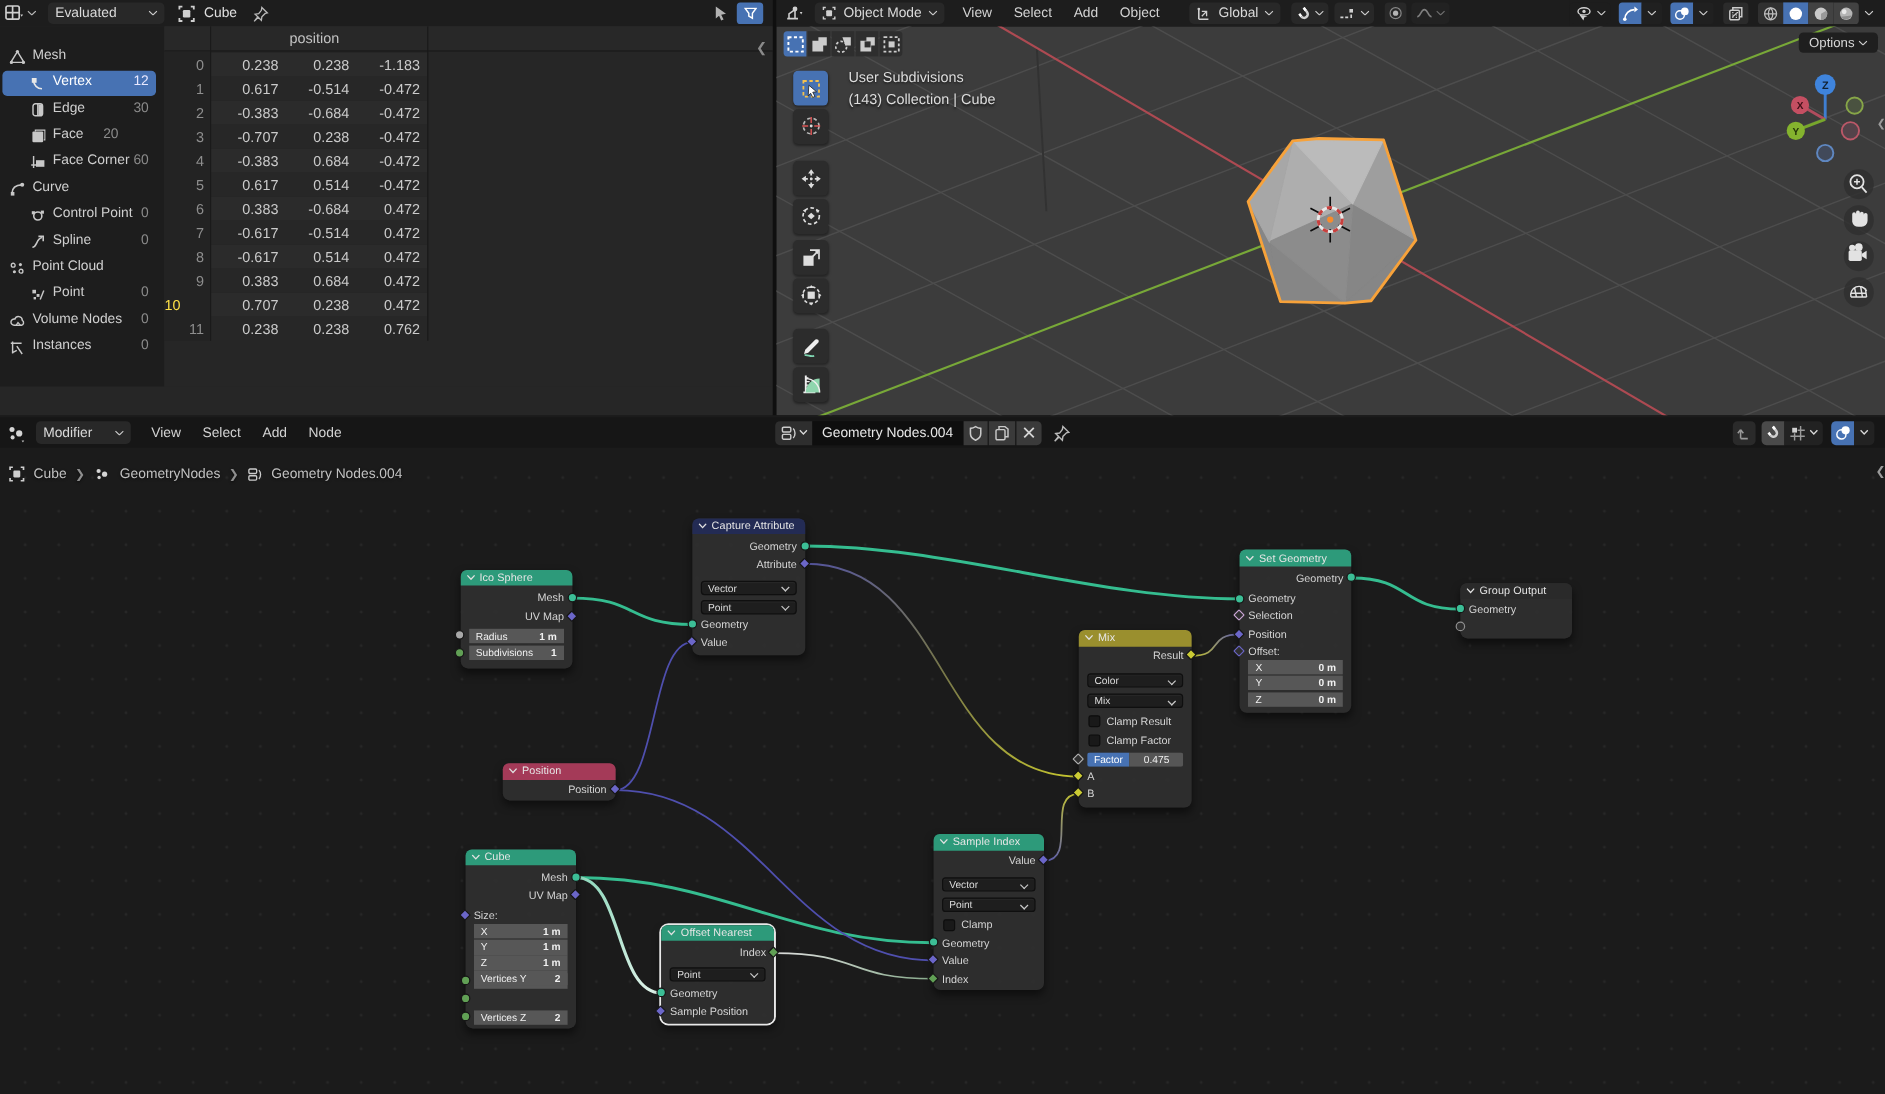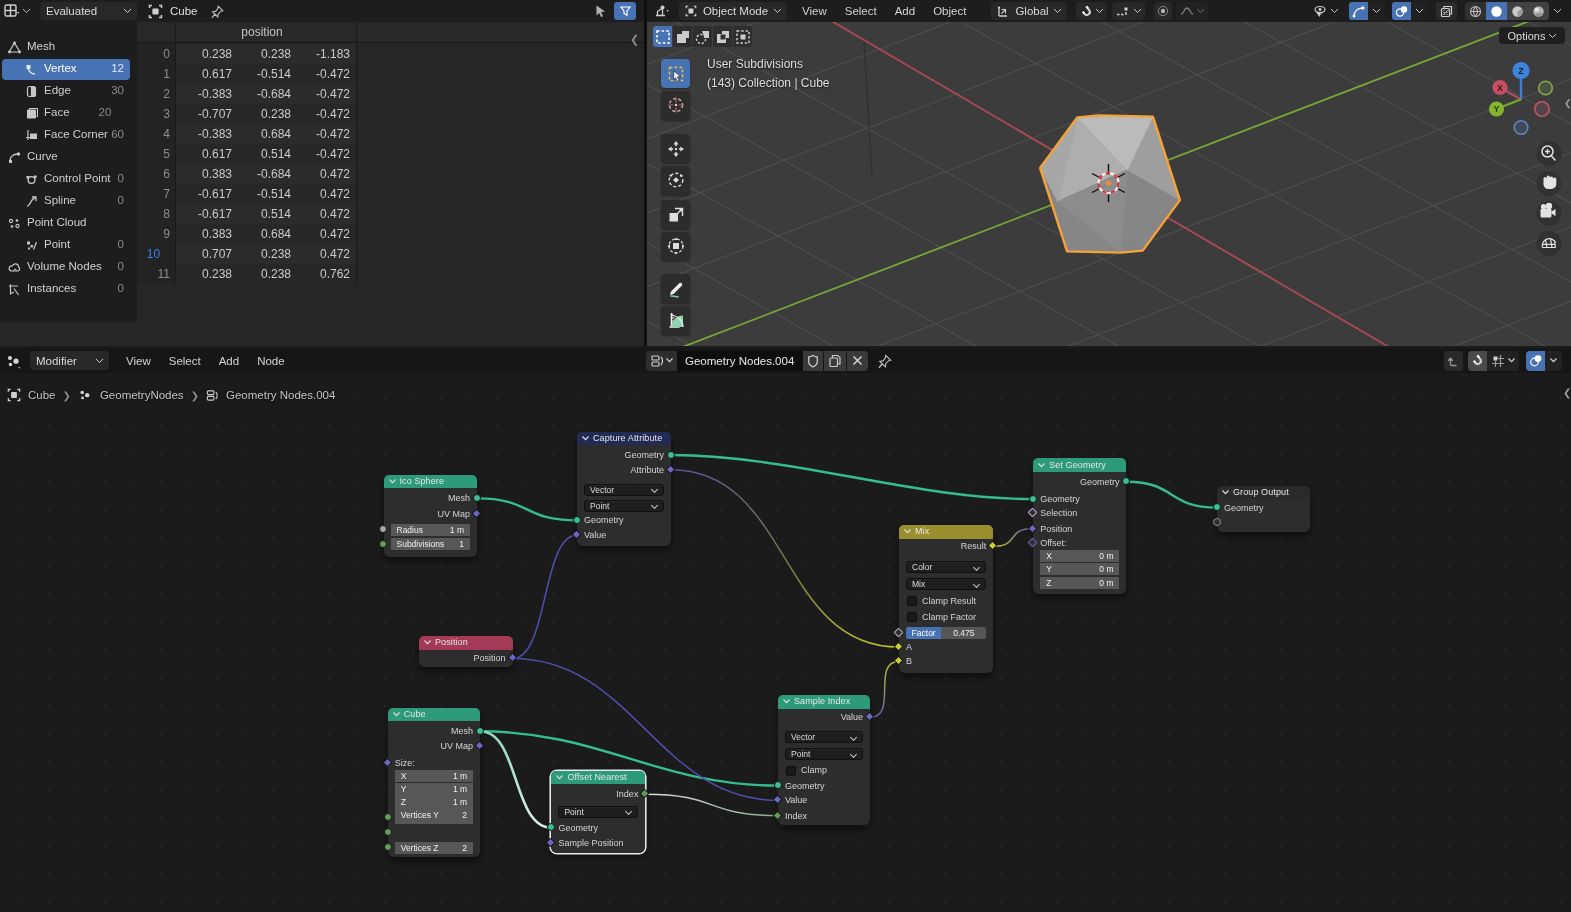--- a/index.html
+++ b/index.html
@@ -11,21 +11,21 @@
 svg{display:block}
 .nd{position:absolute;background:#2f2f2fee;border-radius:6px;box-shadow:0 4px 7px rgba(0,0,0,.5);font-size:9px;color:#d4d4d4}
 .nh{height:13.5px;border-radius:5px 5px 0 0;display:flex;align-items:center;gap:4px;padding:0 5px;color:#e6e6e6;font-size:9px;letter-spacing:.1px}
 .rw{position:absolute;left:0;width:100%;height:14px;line-height:14px;padding:0 7px;white-space:nowrap;font-size:9px}
 .rw.o{text-align:right}
 .sk{position:absolute;width:8px;height:8px;border-radius:50%;border:1px solid #161616}
 .dm{position:absolute;width:7px;height:7px;transform:rotate(45deg);border-radius:1px;border:1px solid #161616}
 .wdd{position:absolute;left:7px;right:7px;height:12px;background:#1e1e1e;border:1px solid #0f0f0f;border-radius:3px;color:#dcdcdc;font-size:8.5px;line-height:10px;padding:0 5px;box-shadow:inset 0 1px 0 rgba(255,255,255,.04)}
 .wdd:after{content:"";position:absolute;right:6px;top:2.5px;width:4px;height:4px;border-right:1.3px solid #c8c8c8;border-bottom:1.3px solid #c8c8c8;transform:rotate(45deg)}
 .wval{position:absolute;left:7px;right:7px;height:12.5px;background:#575757;color:#f1f1f1;font-size:8.5px;line-height:12.5px;padding:0 6px}
-.wval b{float:right;font-weight:normal}
+.wval b{float:right;font-weight:bold}
 .cbx{position:absolute;width:10px;height:10px;background:#191919;border:1px solid #0d0d0d;border-radius:2px}
 .cblab{position:absolute;font-size:9px;line-height:11px;color:#d4d4d4}
 </style></head><body>
 <div id="stage">
 <div class="abs" style="left:0;top:0;width:644px;height:346px;background:#262626">
 <div class="abs hdrbar" style="left:0;top:0;width:644px;height:22px;background:#1d1d1d">
 <svg width="16" height="14" style="margin-left:4px" viewBox="0 0 16 14">
           <rect x="1" y="1" width="11" height="11" rx="1.5" fill="none" stroke="#d0d0d0" stroke-width="1.4"></rect>
           <line x1="6.5" y1="1" x2="6.5" y2="12" stroke="#d0d0d0" stroke-width="1.4"></line>
           <line x1="1" y1="6.5" x2="12" y2="6.5" stroke="#d0d0d0" stroke-width="1.4"></line>
@@ -78,21 +78,21 @@
           <rect x="7" y="2" width="3.3" height="9" fill="#c8c8c8"></rect>
         </svg>
 <div class="abs" style="left:44px;top:62.0px;color:#cecece">Edge</div>
 <div class="abs" style="left:86px;top:62.0px;width:38px;text-align:right;color:#8b8b8b">30</div>
 <div class="abs" style="left:2px;top:80.5px;width:128px;height:21px;"></div>
 <svg class="abs" style="left:25px;top:84.5px" width="13" height="13" viewBox="0 0 13 13">
           <rect x="2" y="2.5" width="9" height="9" rx="1" fill="#c8c8c8"></rect>
           <path d="M4.5 2.5v-1h8v8h-1" fill="none" stroke="#c8c8c8" stroke-width="1.1"></path>
         </svg>
 <div class="abs" style="left:44px;top:84.0px;color:#cecece">Face</div>
-<div class="abs" style="left:86px;top:84.0px;width:38px;text-align:center;color:#8b8b8b">20</div>
+<div class="abs" style="left:86px;top:84.0px;width:38px;text-align:left;color:#8b8b8b">20</div>
 <div class="abs" style="left:2px;top:102.5px;width:128px;height:21px;"></div>
 <svg class="abs" style="left:25px;top:106.5px" width="13" height="13" viewBox="0 0 13 13">
           <rect x="5" y="4.5" width="7" height="5.5" fill="#c8c8c8"></rect>
           <path d="M3 1v10M1 8.5h10" stroke="#c8c8c8" stroke-width="1.2" fill="none"></path>
         </svg>
 <div class="abs" style="left:44px;top:106.0px;color:#cecece">Face Corner</div>
 <div class="abs" style="left:86px;top:106.0px;width:38px;text-align:right;color:#8b8b8b">60</div>
 <div class="abs" style="left:2px;top:124.5px;width:128px;height:21px;"></div>
 <svg class="abs" style="left:8px;top:128.5px" width="13" height="13" viewBox="0 0 13 13">
           <path d="M2 10c0-4 3-7 8-7" fill="none" stroke="#c8c8c8" stroke-width="1.4"></path>
@@ -195,21 +195,21 @@
 <div class="abs" style="left:0px;top:184.5px;width:33px;text-align:right;color:#8e8e8e">8</div>
 <div class="abs" style="left:40px;top:184.5px;width:55px;text-align:right;color:#cbcbcb">-0.617</div>
 <div class="abs" style="left:99px;top:184.5px;width:55px;text-align:right;color:#cbcbcb">0.514</div>
 <div class="abs" style="left:158px;top:184.5px;width:55px;text-align:right;color:#cbcbcb">0.472</div>
 <div class="abs" style="left:38px;top:202px;width:181px;height:20px;background:#272727"></div>
 <div class="abs" style="left:0px;top:204.5px;width:33px;text-align:right;color:#8e8e8e">9</div>
 <div class="abs" style="left:40px;top:204.5px;width:55px;text-align:right;color:#cbcbcb">0.383</div>
 <div class="abs" style="left:99px;top:204.5px;width:55px;text-align:right;color:#cbcbcb">0.684</div>
 <div class="abs" style="left:158px;top:204.5px;width:55px;text-align:right;color:#cbcbcb">0.472</div>
 <div class="abs" style="left:38px;top:222px;width:181px;height:20px;background:#2b2b2b"></div>
-<div class="abs" style="left:0px;top:224.5px;width:33px;text-align:center;color:#3b82f6">10</div>
+<div class="abs" style="left:0px;top:224.5px;width:33px;text-align:left;color:#fde047">10</div>
 <div class="abs" style="left:40px;top:224.5px;width:55px;text-align:right;color:#cbcbcb">0.707</div>
 <div class="abs" style="left:99px;top:224.5px;width:55px;text-align:right;color:#cbcbcb">0.238</div>
 <div class="abs" style="left:158px;top:224.5px;width:55px;text-align:right;color:#cbcbcb">0.472</div>
 <div class="abs" style="left:38px;top:242px;width:181px;height:20px;background:#272727"></div>
 <div class="abs" style="left:0px;top:244.5px;width:33px;text-align:right;color:#8e8e8e">11</div>
 <div class="abs" style="left:40px;top:244.5px;width:55px;text-align:right;color:#cbcbcb">0.238</div>
 <div class="abs" style="left:99px;top:244.5px;width:55px;text-align:right;color:#cbcbcb">0.238</div>
 <div class="abs" style="left:158px;top:244.5px;width:55px;text-align:right;color:#cbcbcb">0.762</div>
 <div class="abs" style="left:38px;top:0;width:1px;height:262px;background:#1a1a1a"></div>
 <div class="abs" style="left:219px;top:0;width:1px;height:262px;background:#1a1a1a"></div>

